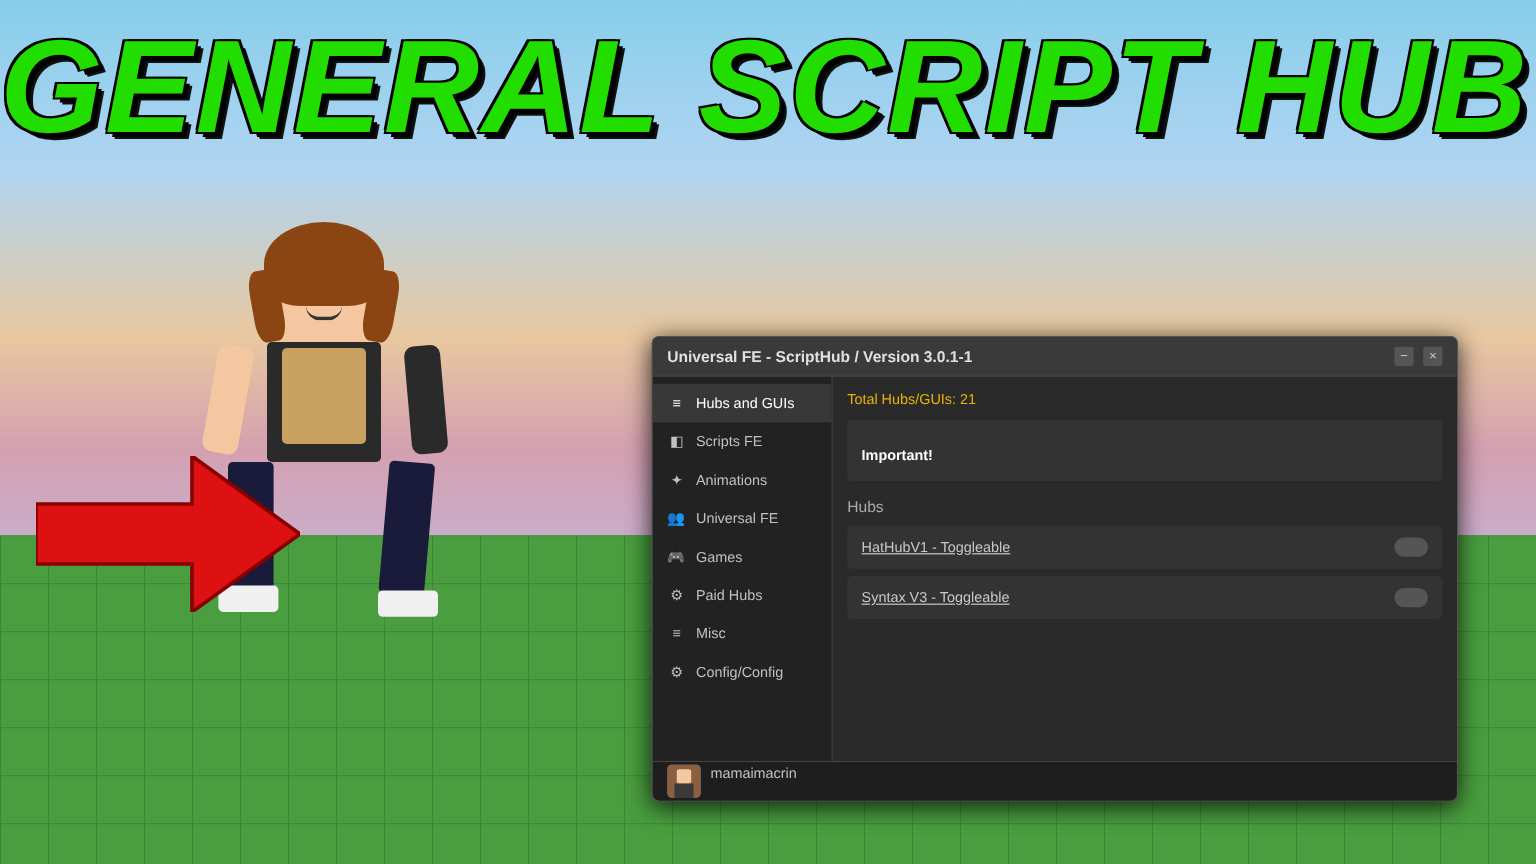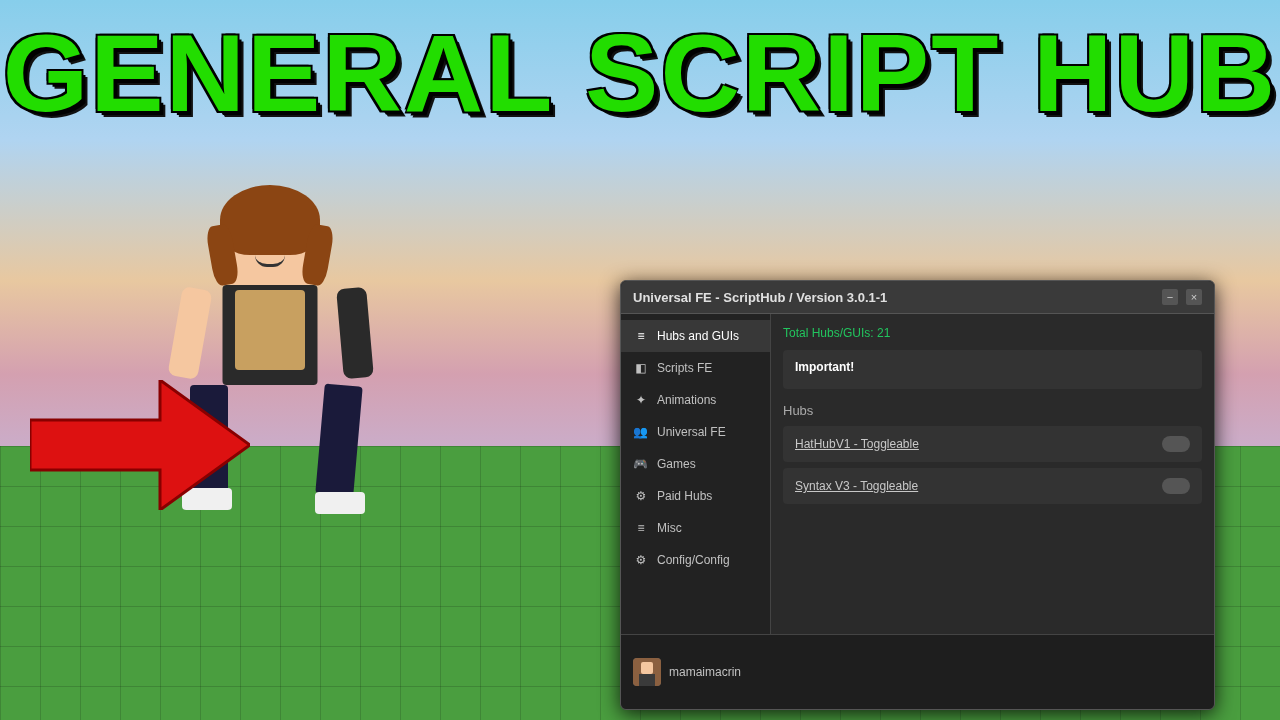--- a/index.html
+++ b/index.html
@@ -45,34 +45,35 @@
         linear-gradient(rgba(0,0,0,0.15) 1px, transparent 1px),
         linear-gradient(90deg, rgba(0,0,0,0.15) 1px, transparent 1px);
       background-size: 40px 40px;
     }
 
     
     .title {
       position: absolute;
       top: 18px;
       left: 0; right: 0;
-      text-align: center;
+      text-align: left;
       font-size: 110px;
       font-weight: 900;
       color: #22dd00;
       text-shadow:
         4px 4px 0 #000,
         -2px -2px 0 #000,
         2px -2px 0 #000,
         -2px 2px 0 #000,
         6px 6px 0 #111;
       font-family: 'Arial Black', Arial, sans-serif;
       letter-spacing: 2px;
       z-index: 10;
       line-height: 1;
+      font-style: italic;
     }
 
     
     .arrow {
       position: absolute;
       left: 30px;
       bottom: 220px;
       z-index: 20;
       width: 200px;
       height: 120px;
@@ -215,21 +216,21 @@
       width: 50px; height: 22px;
       background: #f0f0f0;
       border-radius: 4px;
     }
 
     
     .gui-window {
       position: absolute;
       right: 65px;
       top: 280px;
-      width: 595px;
+      width: 672px;
       background: #2a2a2a;
       border: 1px solid #555;
       border-radius: 6px;
       z-index: 30;
       box-shadow: 0 4px 20px rgba(0,0,0,0.8);
     }
 
     .gui-titlebar {
       display: flex;
       align-items: center;
@@ -305,37 +306,38 @@
     
     .gui-main {
       flex: 1;
       padding: 12px;
       background: #2a2a2a;
       color: #c8c8c8;
       font-size: 12px;
     }
 
     .total-hubs {
-      color: #22c55e;
+      color: #eab308;
       font-size: 12px;
       margin-bottom: 10px;
     }
 
     .important-box {
       background: #333;
       border-radius: 4px;
       padding: 10px 12px;
       margin-bottom: 14px;
     }
 
     .important-title {
       color: #ffffff;
       font-weight: bold;
       font-size: 12px;
       margin-bottom: 5px;
+      margin-top: 12px;
     }
 
     .important-text {
       color: #aaa;
       font-size: 11px;
       line-height: 1.5;
     }
 
     .hubs-label {
       color: #aaa;
@@ -360,22 +362,21 @@
       width: 28px; height: 16px;
       background: #555;
       border-radius: 8px;
       position: relative;
       flex-shrink: 0;
     }
 
     
     .gui-profilebar {
       display: flex;
-      align-items: center;
-      padding: 23px 12px;
+      padding: 2px 12px;
       background: #1e1e1e;
       border-top: 1px solid #444;
       border-radius: 0 0 6px 6px;
     }
 
     .profile-avatar {
       width: 28px; height: 28px;
       background: #666;
       border-radius: 4px;
       overflow: hidden;

